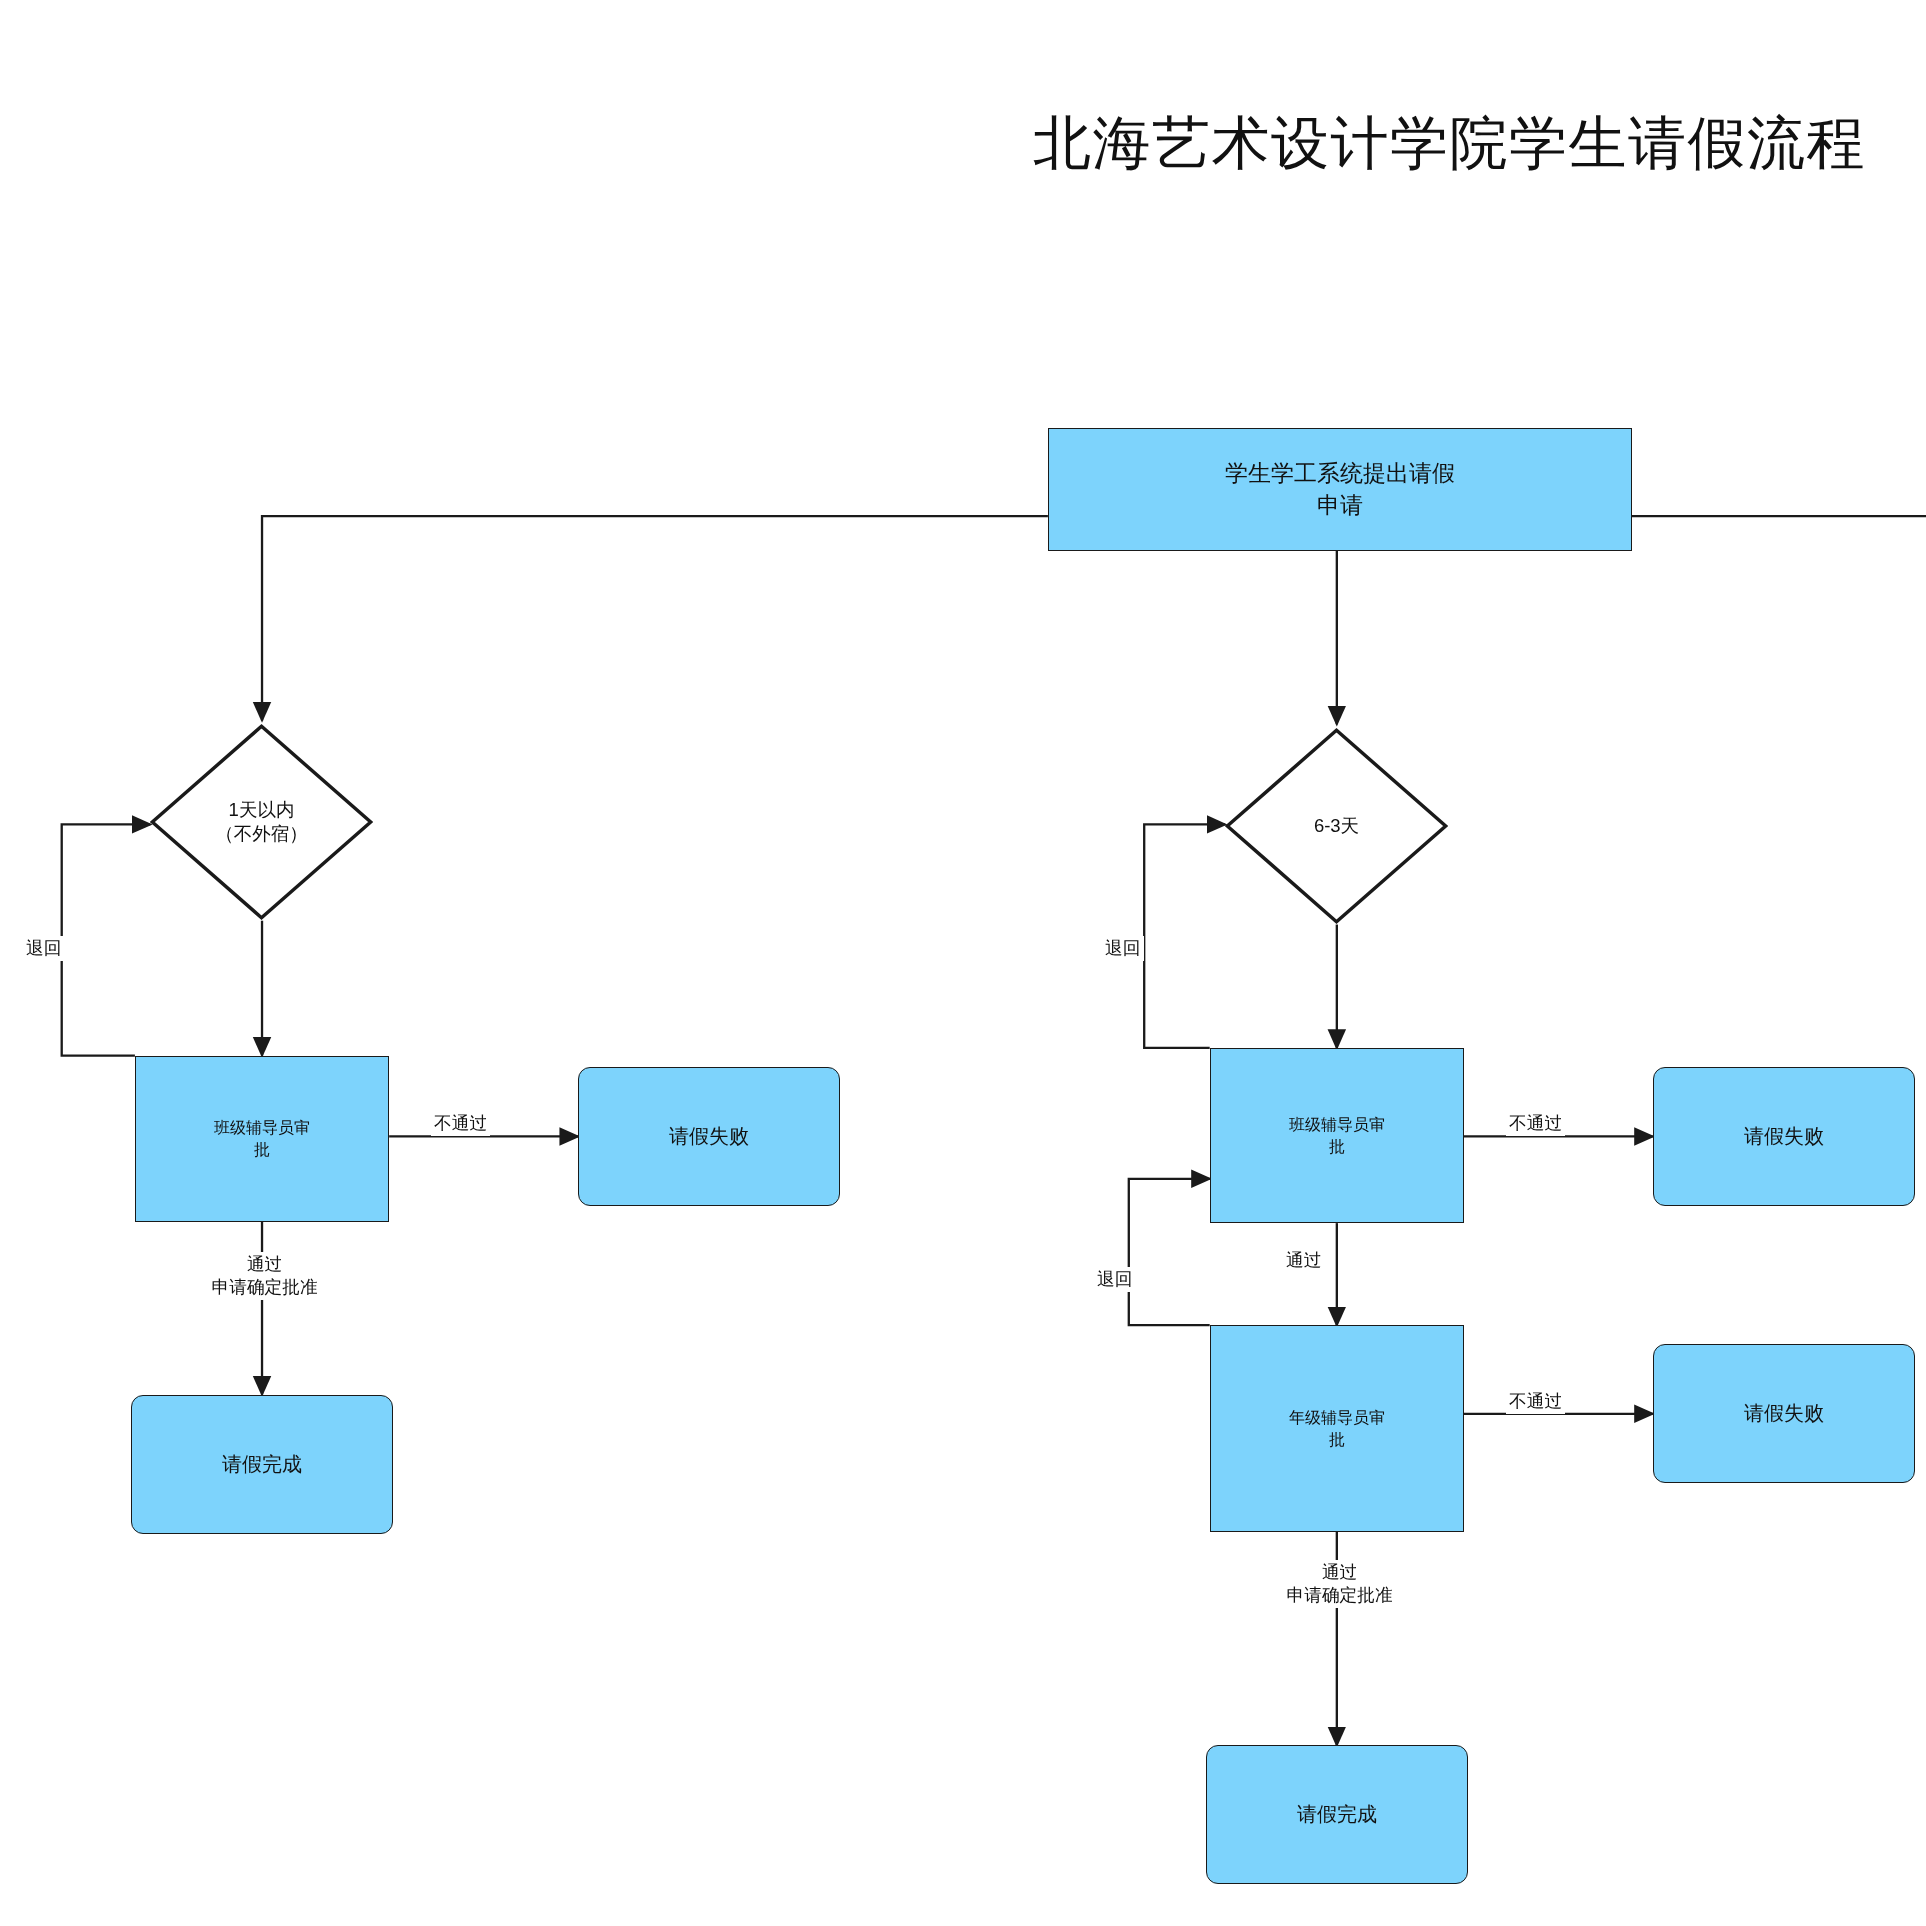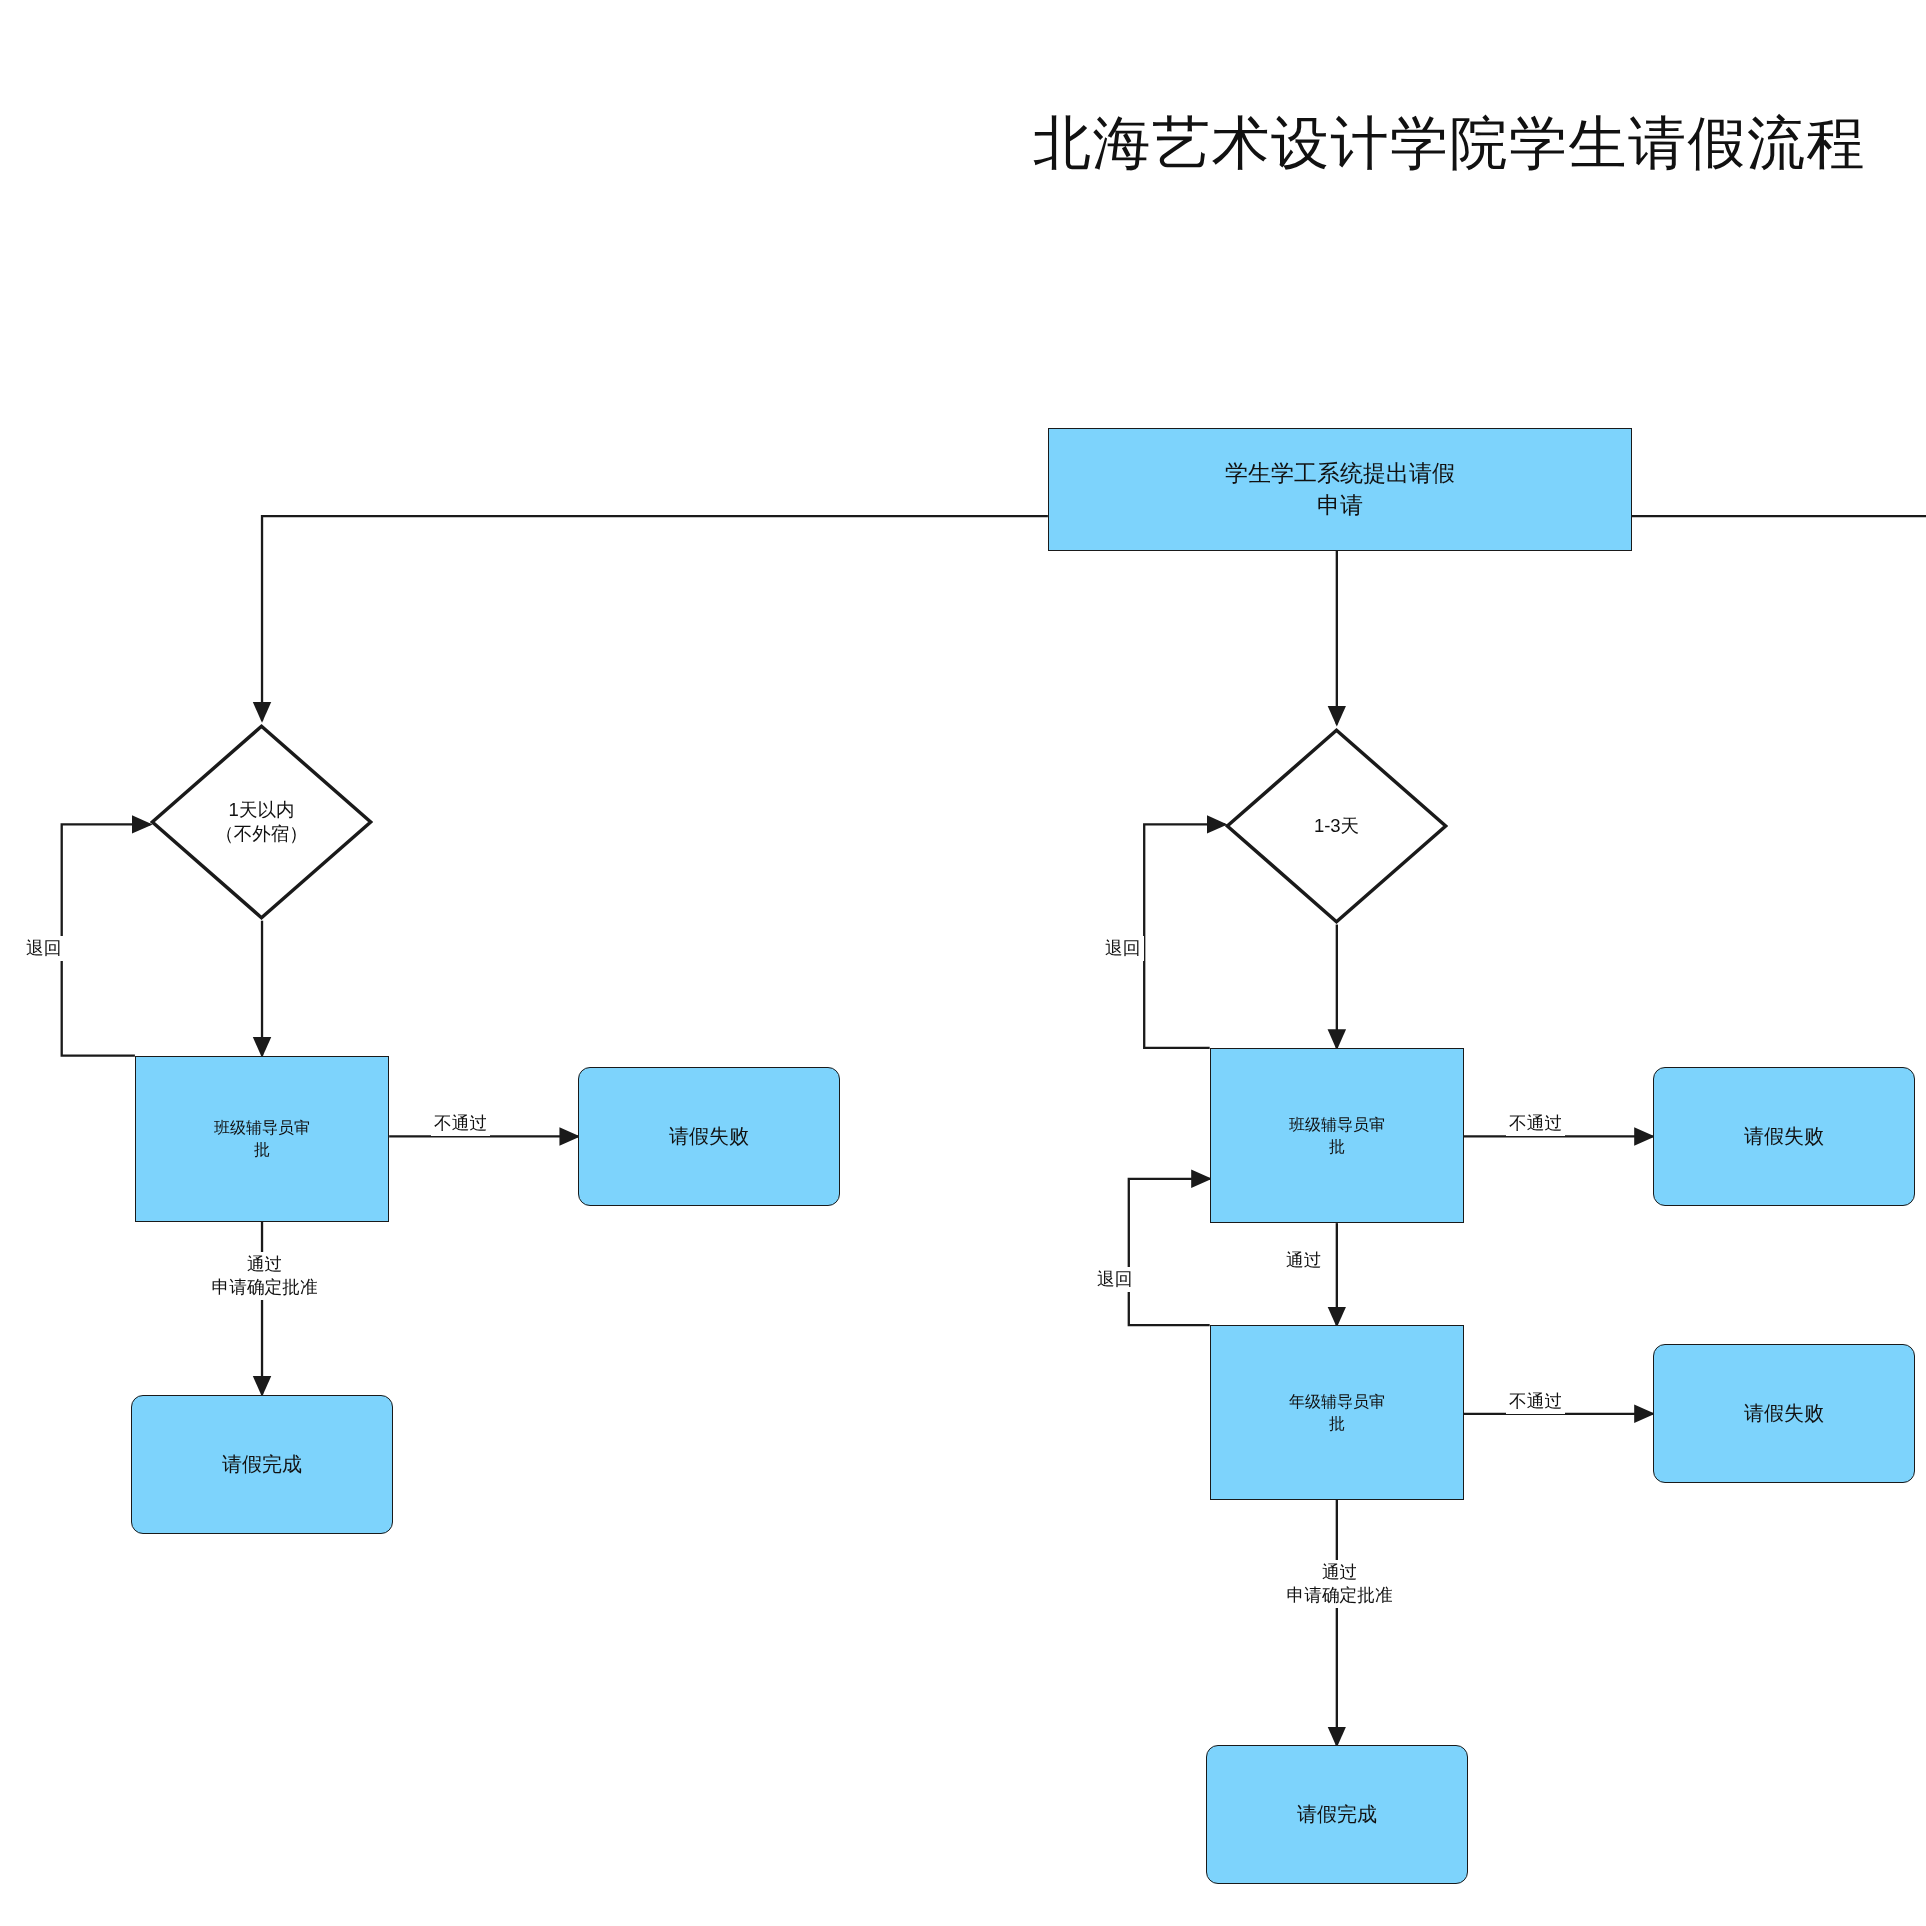--- a/index.html
+++ b/index.html
@@ -164,29 +164,29 @@
 
   <div class="edge-label" style="left:431px; top:1111px;">不通过</div>
   <div class="edge-label" style="left:23px; top:936px;">退回</div>
   <div class="edge-label" style="left:146px; top:1252px; width:231px;">通过
 申请确定批准</div>
 
   <div class="diamond-wrap" style="left:1225px; top:728px; width:223px; height:196px;">
     <svg class="diamond-shape" viewBox="0 0 580 510" preserveAspectRatio="none">
       <polygon points="290,6 574,255 290,504 6,255" fill="#ffffff" stroke="#1a1a1a" stroke-width="9"></polygon>
     </svg>
-    <div class="diamond-label">1-3天</div>
+    <div class="diamond-label">6-3天</div>
   </div>
 
   <div class="node rect" style="left:1210px; top:1048px; width:254px; height:175px;">班级辅导员审
 批</div>
 
   <div class="node term" style="left:1653px; top:1067px; width:262px; height:139px;">请假失败</div>
 
-  <div class="node rect" style="left:1210px; top:1325px; width:254px; height:175px;">年级辅导员审
+  <div class="node rect" style="left:1210px; top:1325px; width:254px; height:207px;">年级辅导员审
 批</div>
 
   <div class="node term" style="left:1653px; top:1344px; width:262px; height:139px;">请假失败</div>
 
   <div class="node term" style="left:1206px; top:1745px; width:262px; height:139px;">请假完成</div>
 
   <div class="edge-label" style="left:1506px; top:1111px;">不通过</div>
   <div class="edge-label" style="left:1506px; top:1389px;">不通过</div>
   <div class="edge-label" style="left:1102px; top:936px;">退回</div>
   <div class="edge-label" style="left:1094px; top:1267px;">退回</div>

